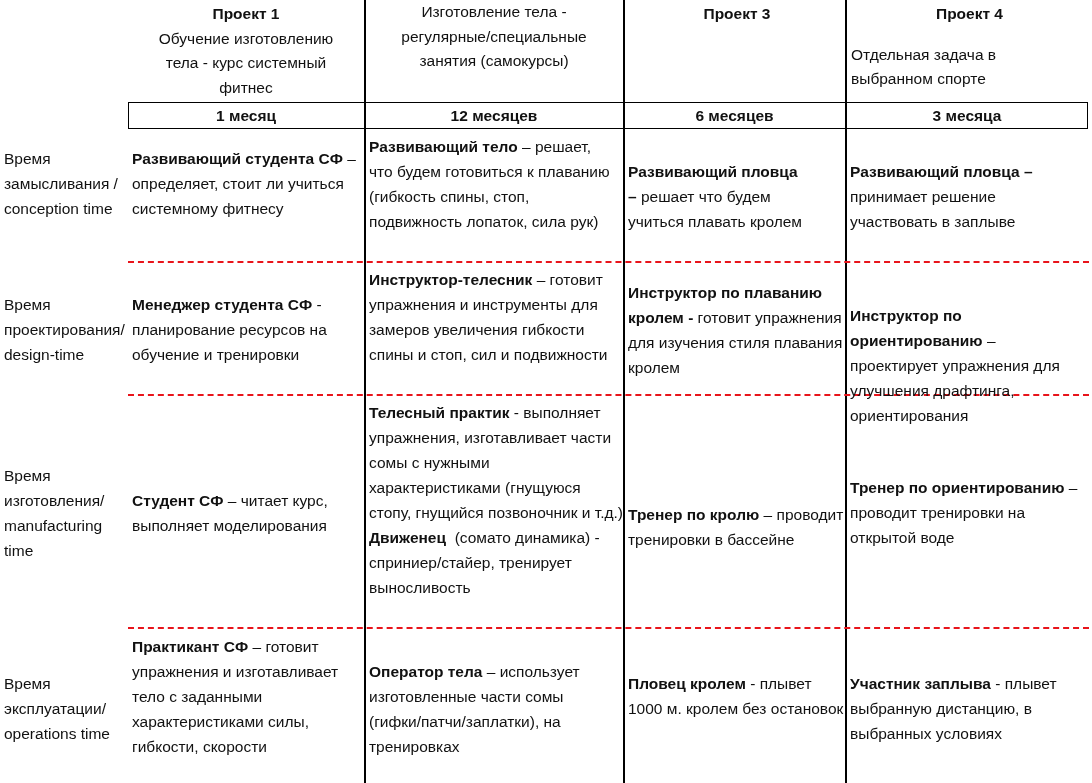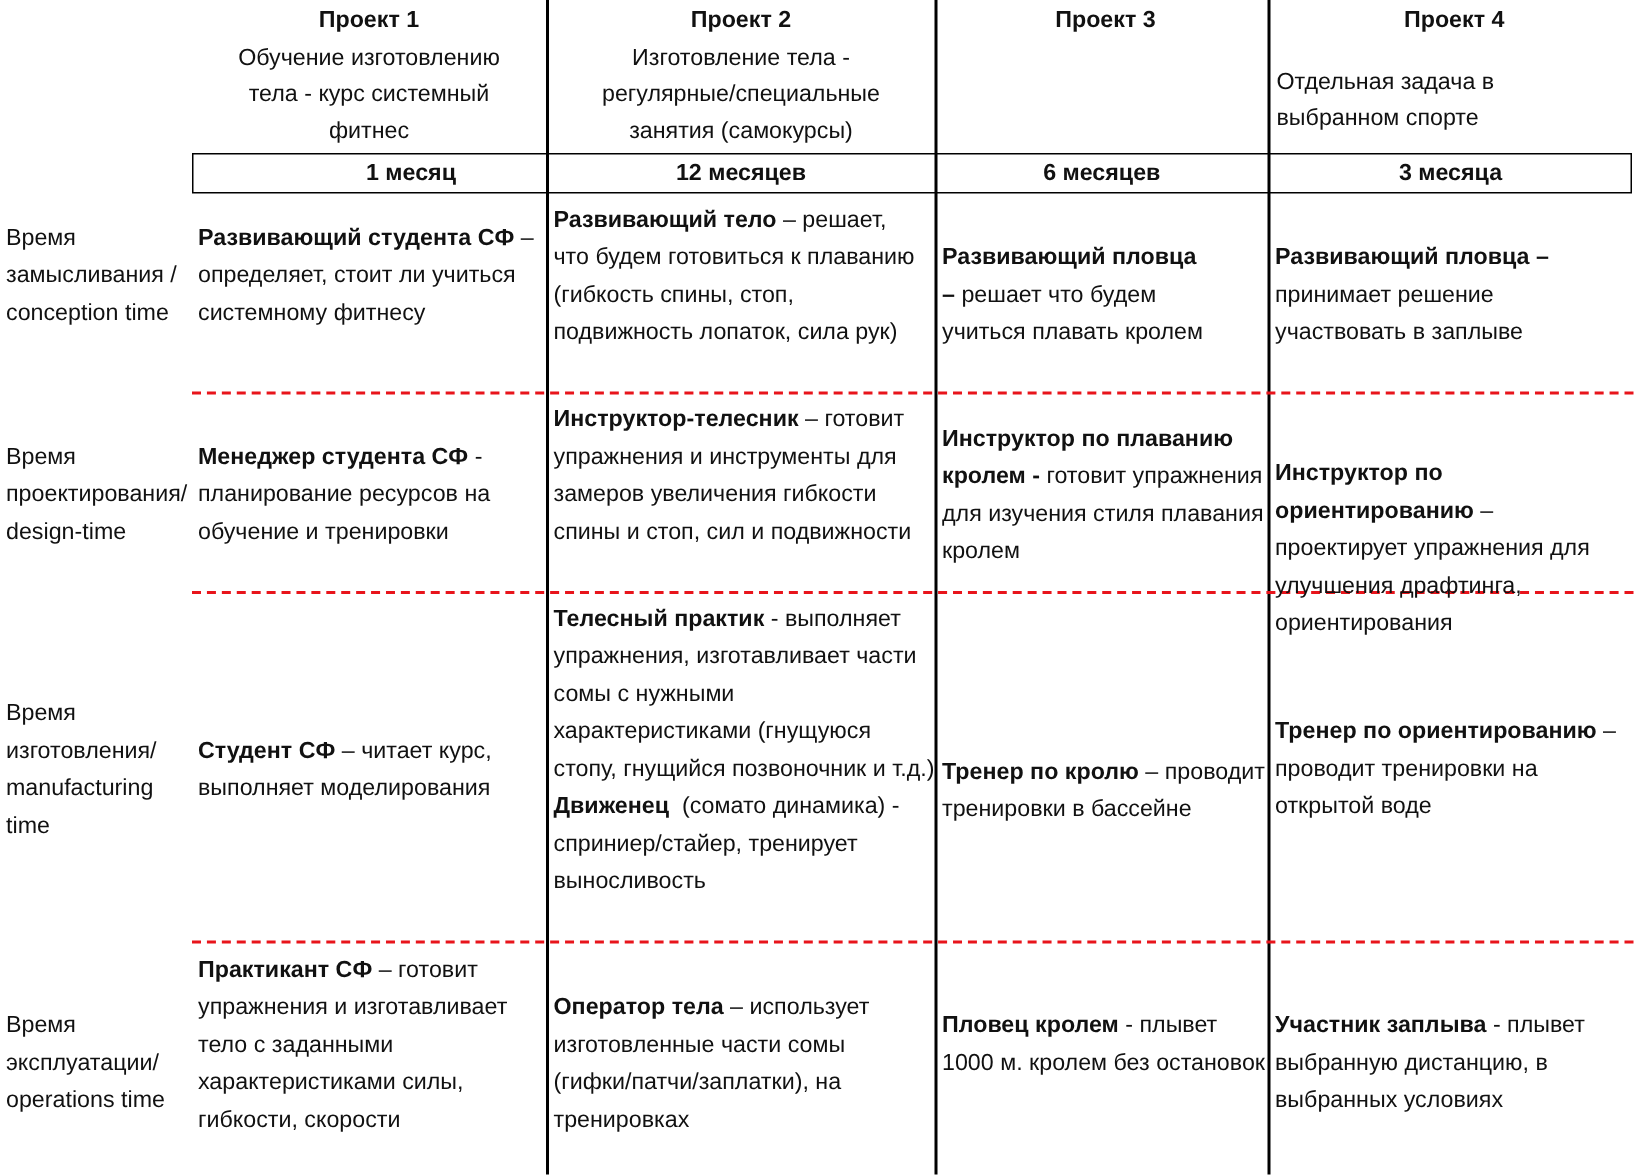--- a/index.html
+++ b/index.html
@@ -25,33 +25,32 @@
 
 <div class="vline" style="left:364px; top:0; height:783px;"></div>
 <div class="vline" style="left:623px; top:0; height:783px;"></div>
 <div class="vline" style="left:845px; top:0; height:783px;"></div>
 
 <div class="colhead" style="left:128px; width:236px;">
   <span class="ttl">Проект 1</span>
   <span style="display:block; padding:0 14px;">Обучение изготовлению тела - курс системный фитнес</span>
 </div>
 <div class="colhead" style="left:365px; width:258px;">
-  <span class="ttl">Проект 2</span>
   <span style="display:block; padding:0 16px;">Изготовление тела - регулярные/специальные занятия (самокурсы)</span>
 </div>
 <div class="colhead left" style="left:624px; width:221px;">
   <span class="ttl">Проект 3</span>
 </div>
 <div class="colhead left" style="left:846px; width:242px;">
   <span class="ttl">Проект 4</span>
   <span style="display:block; margin-top:16px; padding-right:60px;">Отдельная задача в выбранном спорте</span>
 </div>
 
 <div class="dur-row"></div>
-<div class="dur" style="left:128px; width:236px;margin-left:28px;">1 месяц</div>
+<div class="dur" style="left:128px; width:236px;">1 месяц</div>
 <div class="dur" style="left:365px; width:258px;">12 месяцев</div>
 <div class="dur" style="left:624px; width:221px;">6 месяцев</div>
 <div class="dur" style="left:846px; width:242px;">3 месяца</div>
 
 <div class="hline-red" style="top:261px;"></div>
 <div class="hline-red" style="top:394px;"></div>
 <div class="hline-red" style="top:627px;"></div>
 
 <div class="rowlabel" style="top:146px;">Время замысливания / conception time</div>
 <div class="cell" style="left:128px; width:236px; top:146px;">

